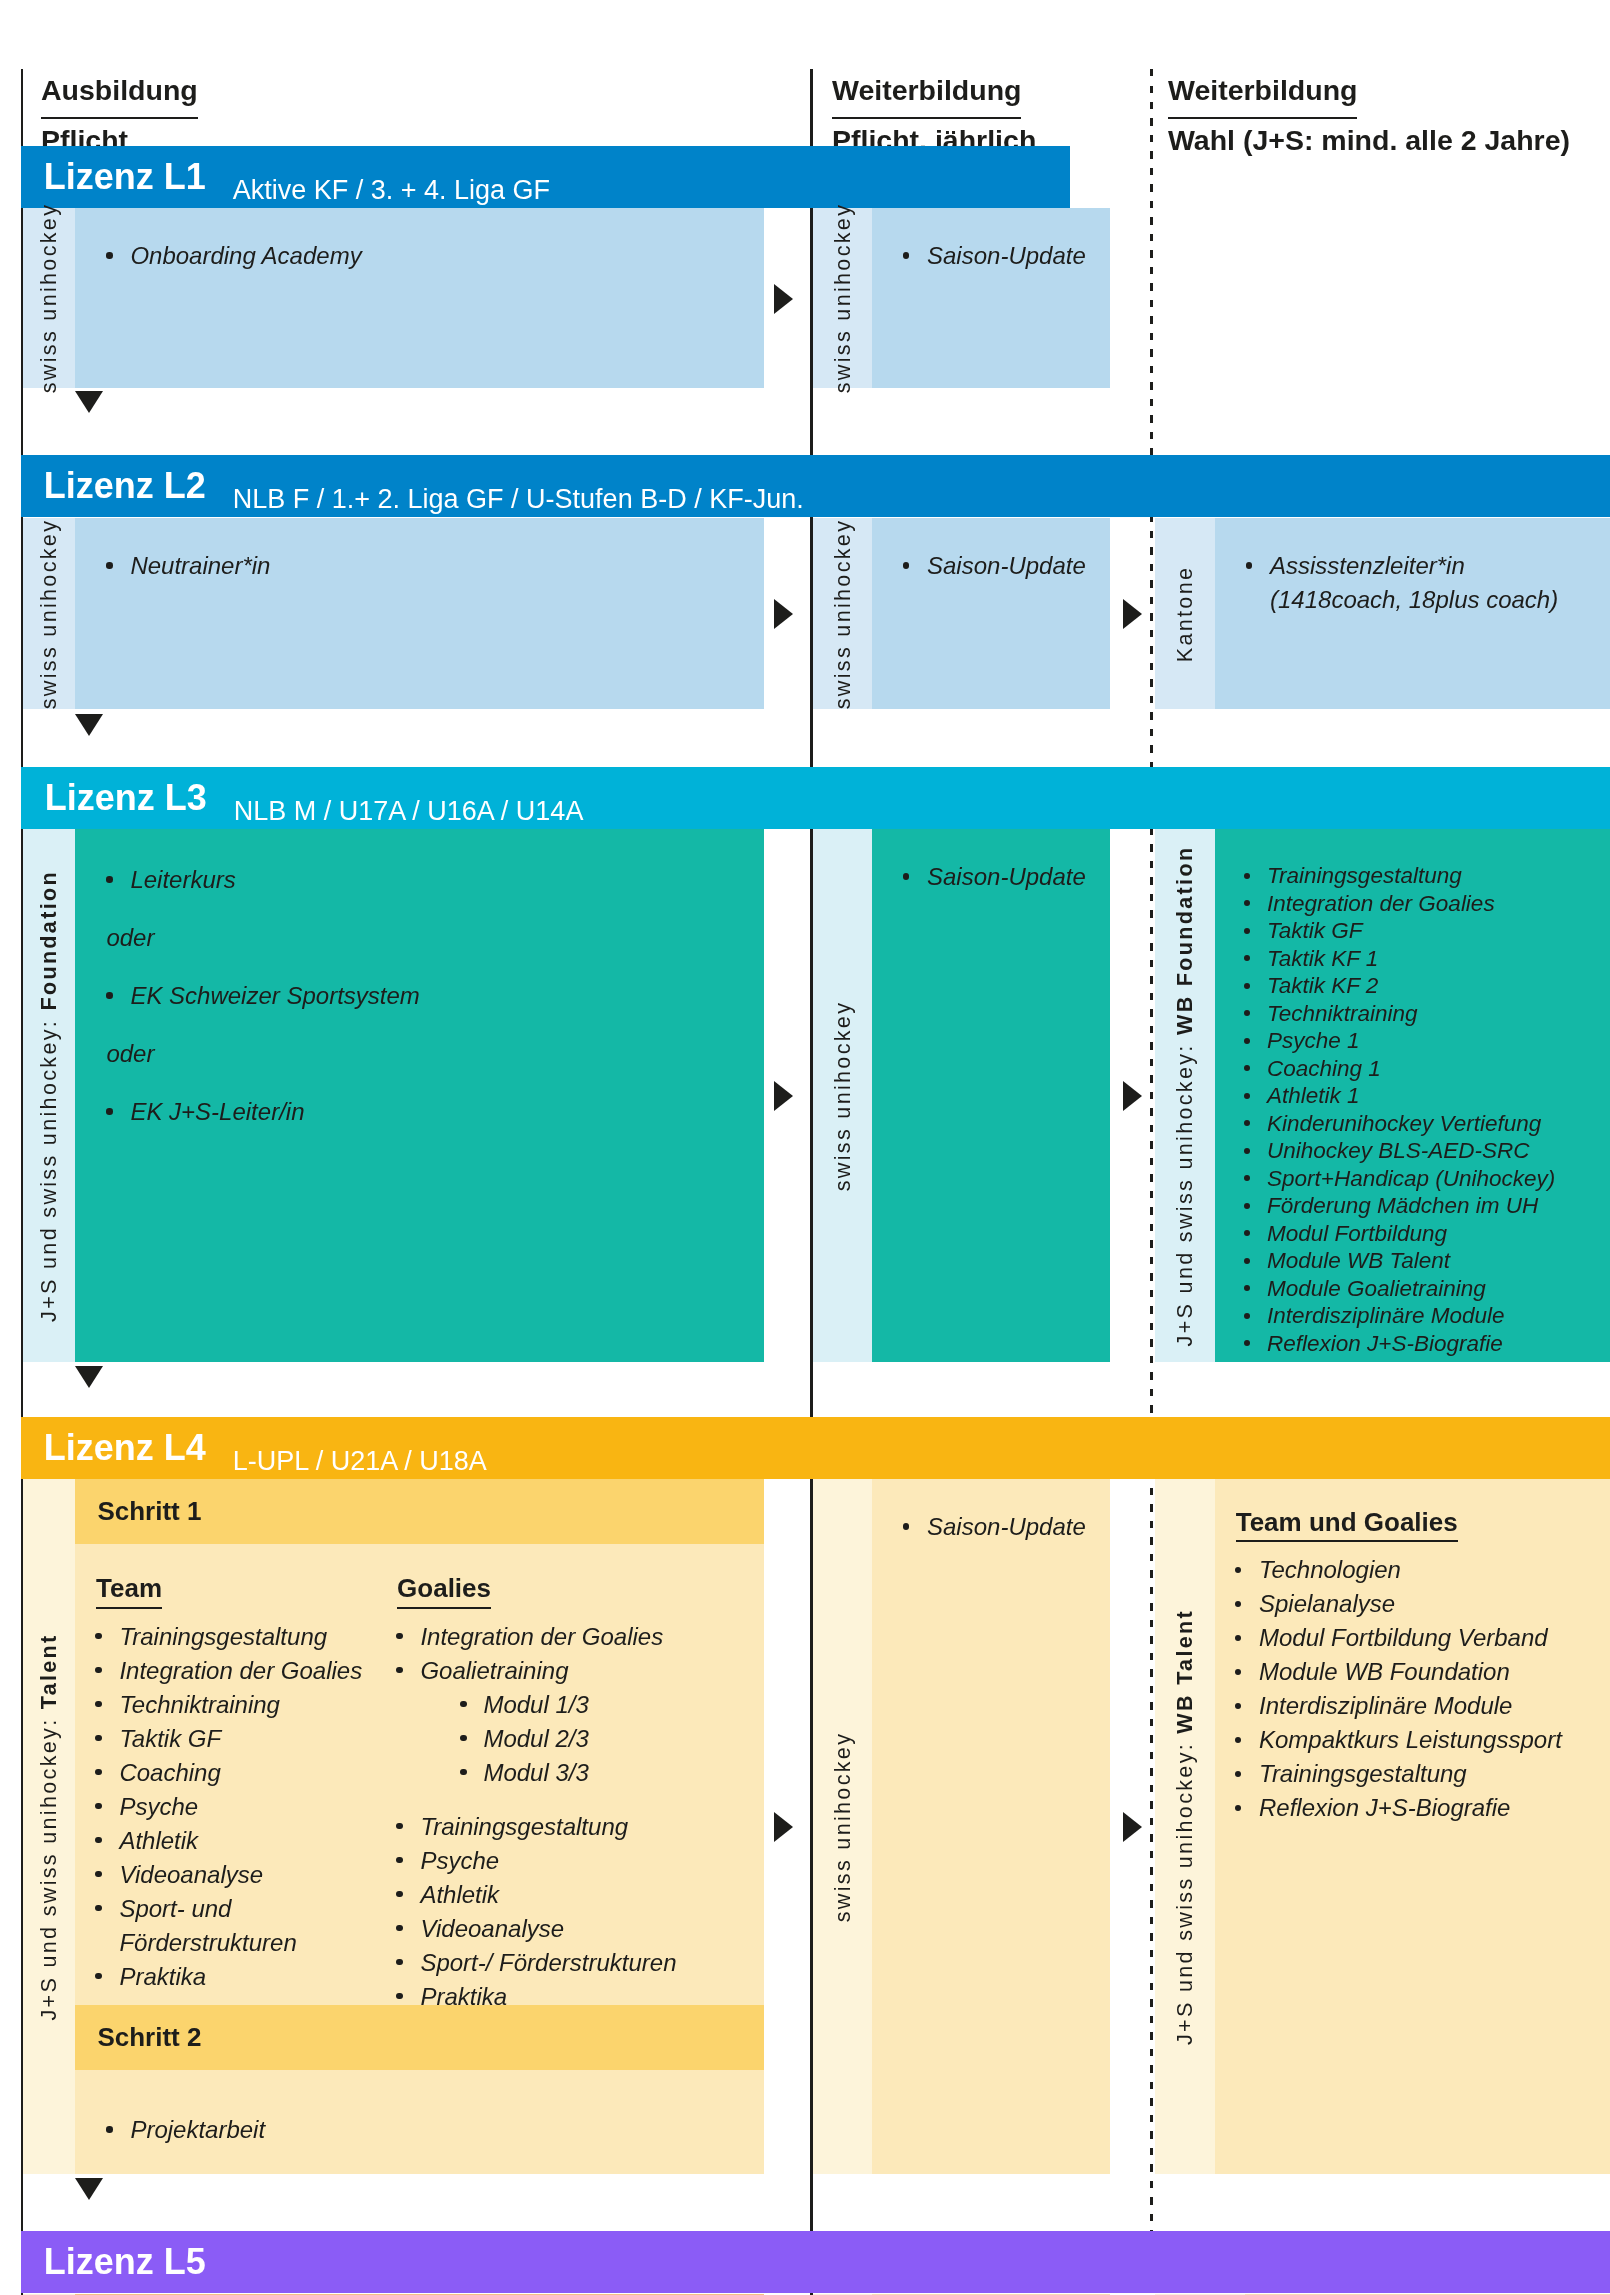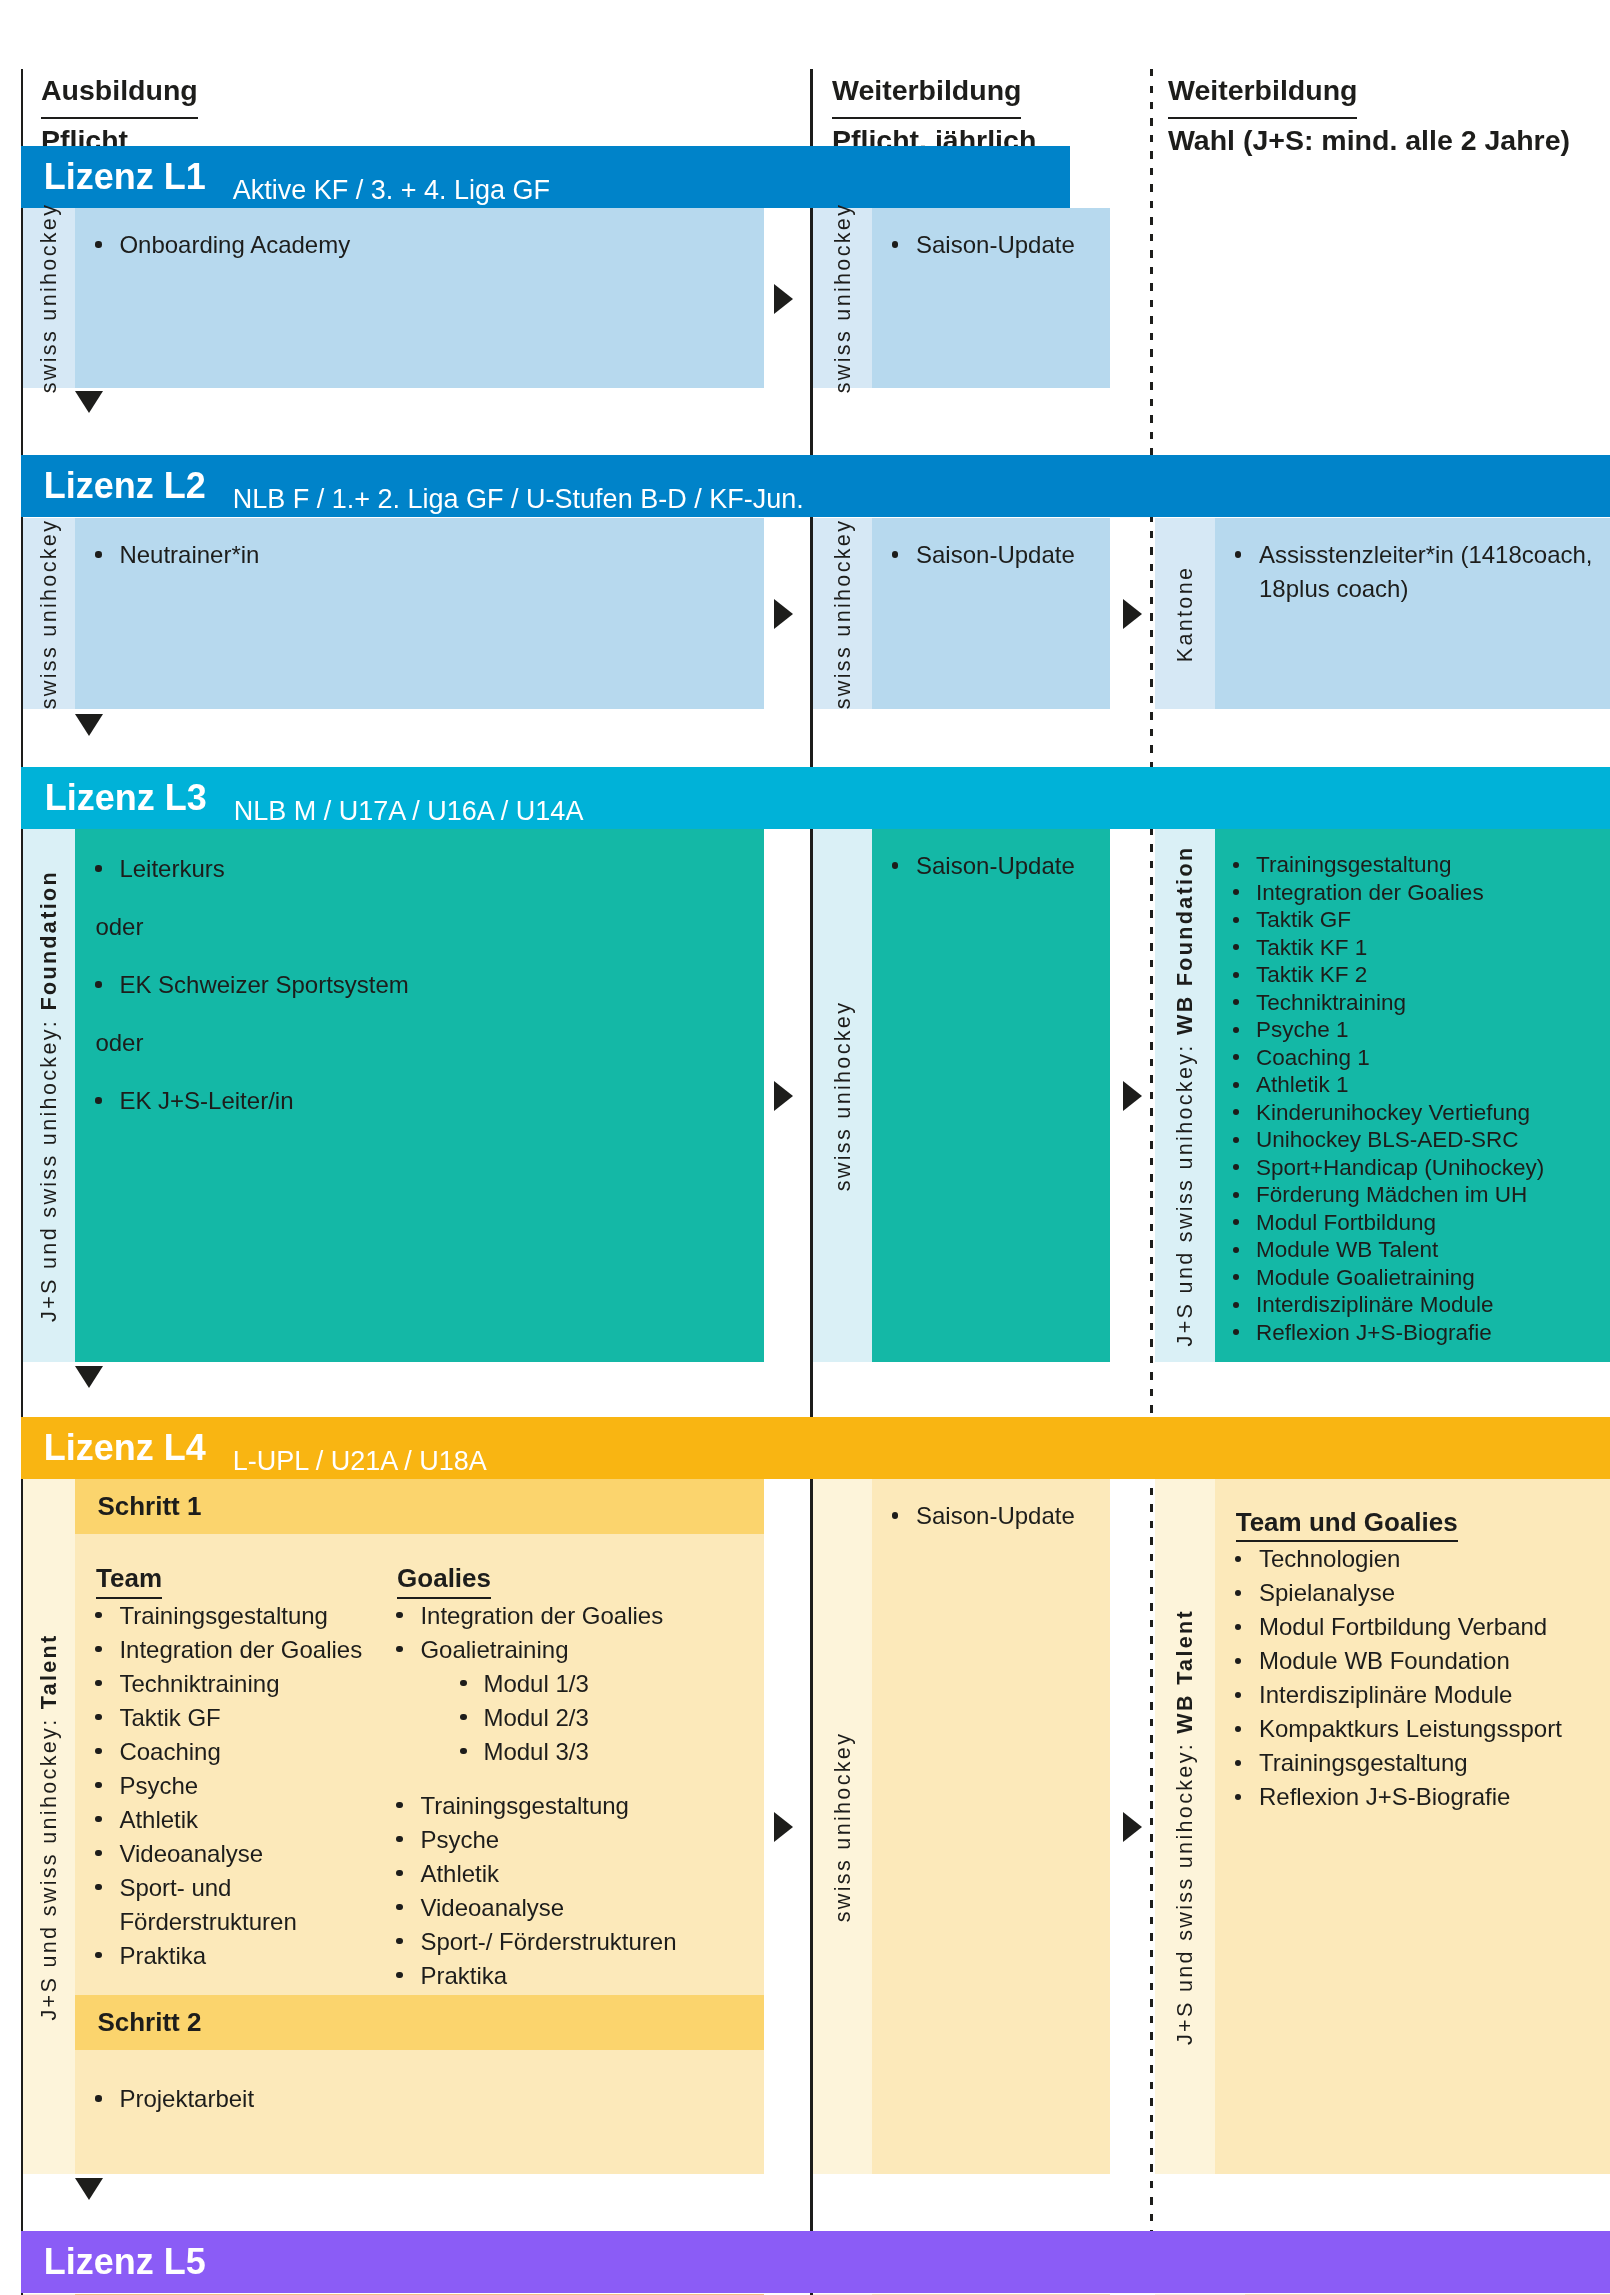--- a/index.html
+++ b/index.html
@@ -21,37 +21,37 @@
   .band .sub{font-size:27px;font-weight:normal;margin-left:27px;white-space:nowrap;margin-top:26px;}
 
   
   .cell{position:absolute;display:flex;align-items:stretch;}
   .strip{flex:none;position:relative;}
   .rot{position:absolute;top:50%;left:50%;transform:translate(-50%,-50%) rotate(-90deg);
        white-space:nowrap;font-size:21.6px;letter-spacing:2.3px;line-height:26px;text-align:center;}
   .body{flex:1;box-sizing:border-box;}
 
   
-  ul.blist{list-style:none;margin:0;padding:0;}
+  ul.blist{list-style:none;margin:11px;padding:0;font-style:italic;}
   .blist li{position:relative;padding-left:44px;font-size:24px;line-height:34px;}
   .blist li::before{content:"";position:absolute;left:20px;top:13.3px;width:6.4px;height:6.4px;
                     border-radius:50%;background:#1d1d1b;}
   .blist li.plain{padding-left:20px;}
   .blist li.plain::before{display:none;}
   .blist li.sub{padding-left:107px;}
   .blist li.sub::before{left:84px;}
   .blist li.gap{height:20px;}
   .blist li.gap::before{display:none;}
   .blist.sp li{margin-bottom:24px;}
   .blist.lh58 li{font-size:22.5px;line-height:27.5px;padding-left:41px;}
   .blist.lh58 li::before{top:10.6px;left:18.4px;width:6px;height:6px;}
   .pt44{padding-top:20px;} .pt50{padding-top:23px;}
 
   
-  .schritt{height:55px;display:flex;align-items:center;padding-left:22px;
+  .schritt{height:65px;display:flex;align-items:center;padding-left:22px;
            font-size:26px;font-weight:bold;}
 
   .subhead{font-size:26px;font-weight:bold;}
   .subhead span{display:inline-block;border-bottom:2.3px solid #1d1d1b;padding-bottom:2.8px;}
 
   .twocol{display:flex;box-sizing:border-box;height:461px;padding:29px 0 0 20.7px;}
   .tcol1{width:301px;flex:none;}
   .tcol2{flex:1;}
   .mt30{margin-top:13.8px;}
 

